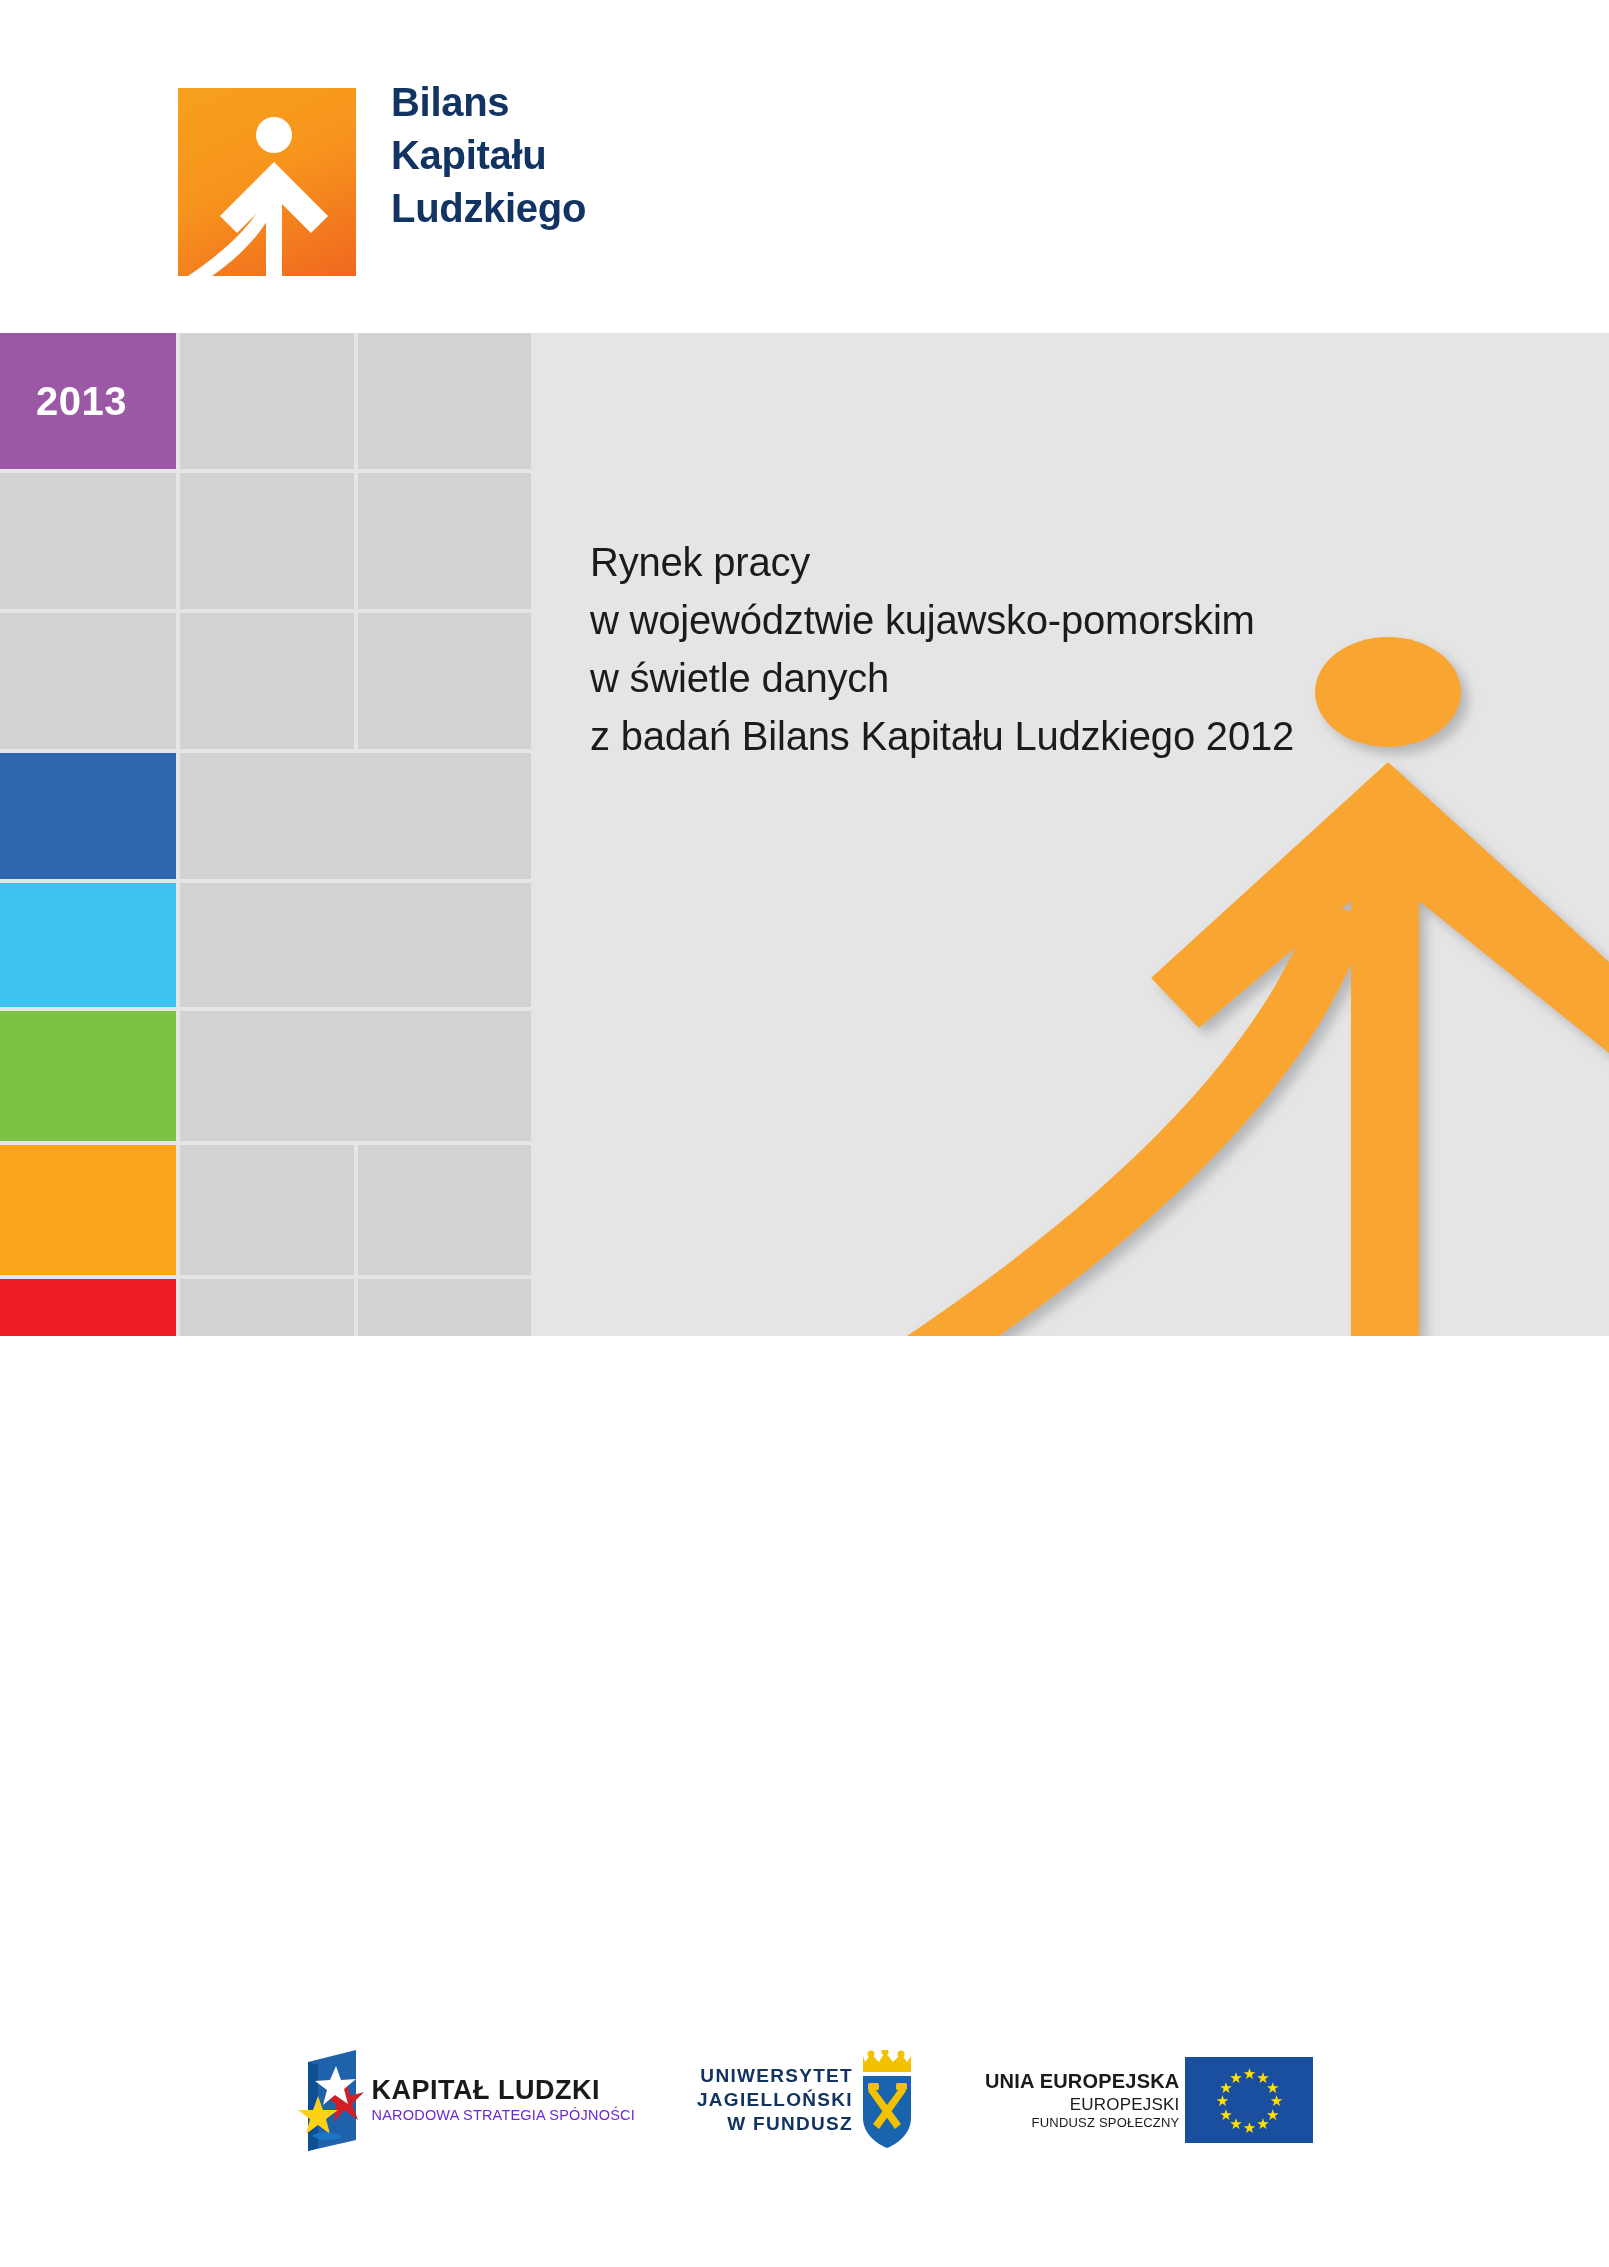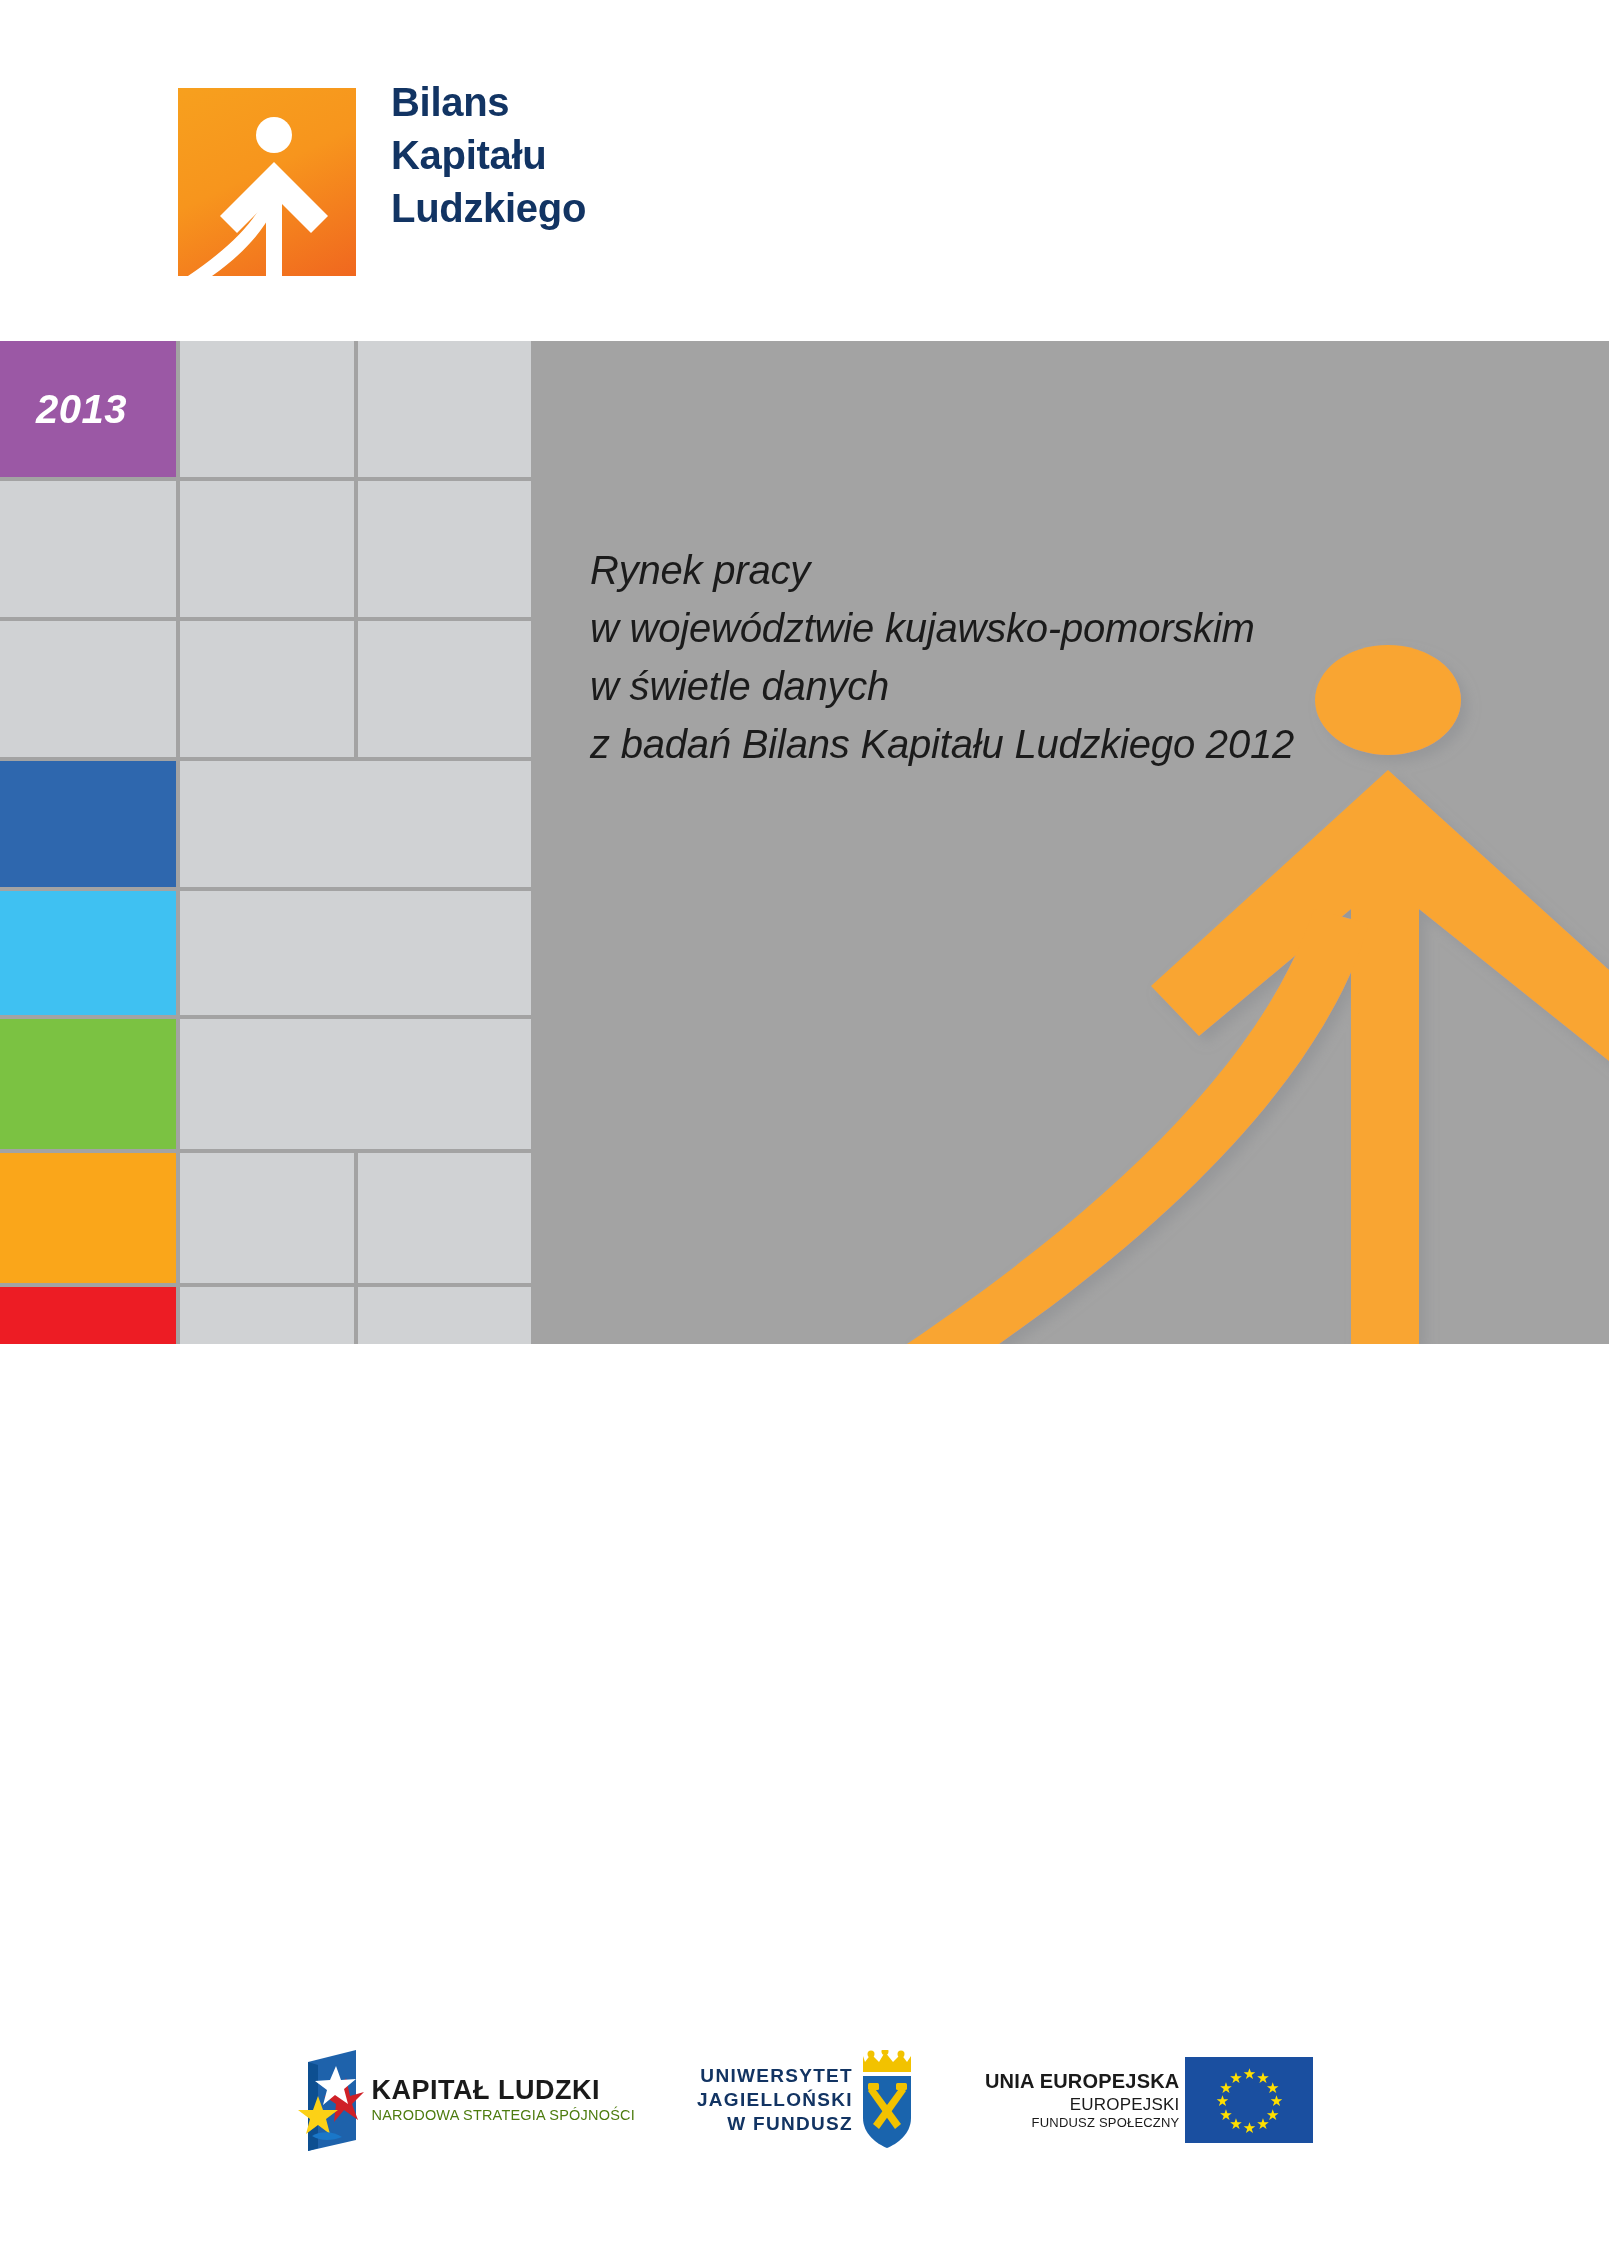--- a/index.html
+++ b/index.html
@@ -43,26 +43,25 @@
     font-weight: bold;
     line-height: 1.32;
     letter-spacing: -0.3px;
   }
   .wordmark-line { display: block; white-space: nowrap; }
 
   
   #cover-panel {
     position: absolute;
     left: 0;
-    top: 341px;
+    top: 333px;
     width: 1609px;
     height: 1003px;
-    background: #a3a3a3;
+    background: #e5e5e5;
     overflow: hidden;
-    font-style: italic;
   }
 
   
   #tile-grid {
     position: absolute;
     left: 0;
     top: 0;
     width: 531px;
     height: 1003px;
   }
@@ -131,21 +130,21 @@
   #logo-kapital-ludzki .kl-title {
     font-size: 27px;
     font-weight: bold;
     letter-spacing: 0.5px;
     color: #1a1a1a;
     line-height: 1.1;
   }
   #logo-kapital-ludzki .kl-sub {
     font-size: 14.5px;
     letter-spacing: 0.2px;
-    color: #4d7c0f;
+    color: #6d28d9;
     line-height: 1.2;
     margin-top: 1px;
   }
 
   
   #logo-parp .parp-text {
     font-family: "Liberation Serif", serif;
     font-size: 47px;
     font-weight: bold;
     color: #1d3f6e;

